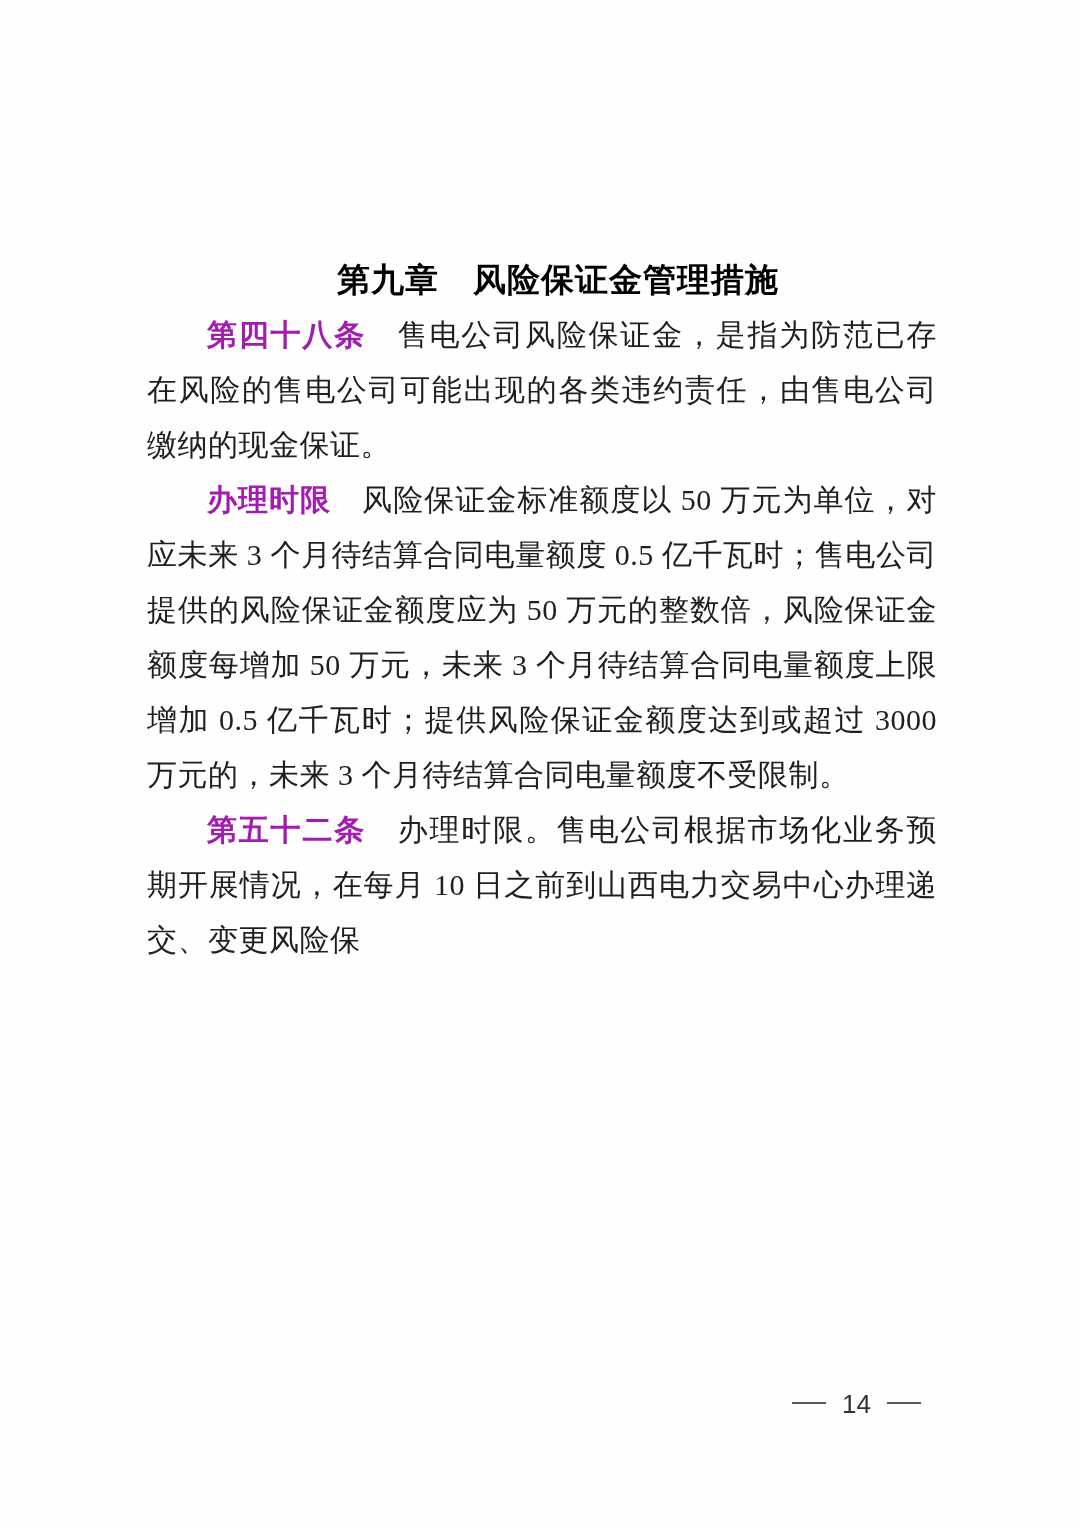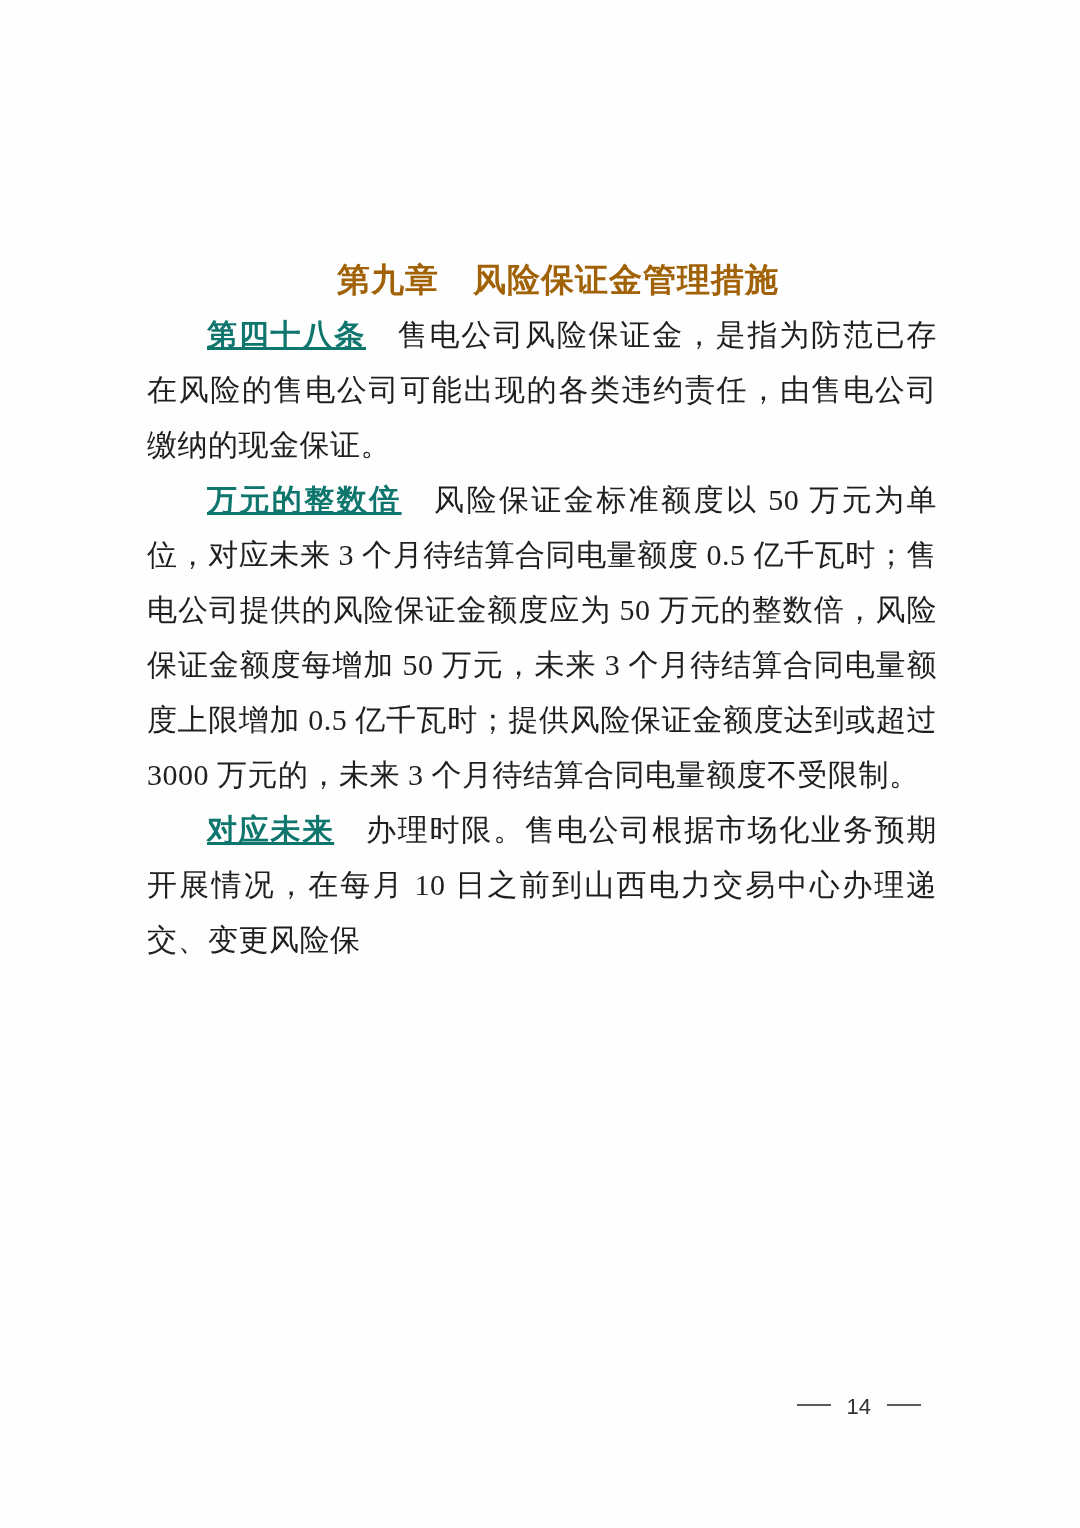--- a/index.html
+++ b/index.html
@@ -19,47 +19,46 @@
     inset: 0;
     background: #fefefe;
   }
   .heading {
     margin-top: 252px;
     text-align: center;
     font-family: "Liberation Sans", "DejaVu Sans", sans-serif;
     font-weight: 700;
     font-size: 33px;
     line-height: 55px;
-    color: #a16207;
+    color: #000000;
     letter-spacing: 1px;
     padding-left: 36px;
   }
   .content {
     margin: 0 143px 0 147px; 
   }
   .para {
     margin: 0;
     font-size: 30px;
     line-height: 55px;
     color: #1f1f1f;
     text-align: justify;
     text-justify: inter-ideograph;
     text-indent: 2em;
     letter-spacing: 0.5px;
   }
   .art {
     font-weight: 700;
-    color: #0f766e;
-    text-decoration: underline;
+    color: #a21caf;
   }
   .footer {
     position: absolute;
     right: 143px;
     bottom: 108px;
-    font-size: 22px;
+    font-size: 26px;
     color: #3d3d3d;
     white-space: nowrap;
   }
   .dash {
     display: inline-block;
     width: 34px;
     height: 2px;
     background: #5a5a5a;
     vertical-align: middle;
     margin: 0 16px;
@@ -76,25 +75,25 @@
 <body>
 
 <div class="page">
 
   <div class="heading">第九章　风险保证金管理措施</div>
 
   <div class="content">
 
     <p class="para"><span class="art">第四十八条</span><span>　售电公司风险保证金，是指为防范已存在风险的售电公司可能出现的各类违约责任，由售电公司缴纳的现金保证。</span></p>
 
-    <p class="para"><span class="art">万元的整数倍</span><span>　风险保证金标准额度以 50 万元为单位，对应未来 3 个月待结算合同电量额度 0.5 亿千瓦时；售电公司提供的风险保证金额度应为 50 万元的整数倍，风险保证金额度每增加 50 万元，未来 3 个月待结算合同电量额度上限增加 0.5 亿千瓦时；提供风险保证金额度达到或超过 3000 万元的，未来 3 个月待结算合同电量额度不受限制。</span></p>
+    <p class="para"><span class="art">办理时限</span><span>　风险保证金标准额度以 50 万元为单位，对应未来 3 个月待结算合同电量额度 0.5 亿千瓦时；售电公司提供的风险保证金额度应为 50 万元的整数倍，风险保证金额度每增加 50 万元，未来 3 个月待结算合同电量额度上限增加 0.5 亿千瓦时；提供风险保证金额度达到或超过 3000 万元的，未来 3 个月待结算合同电量额度不受限制。</span></p>
 
 
 
-    <p class="para"><span class="art">对应未来</span><span>　办理时限。售电公司根据市场化业务预期开展情况，在每月 10 日之前到山西电力交易中心办理递交、变更风险保</span></p>
+    <p class="para"><span class="art">第五十二条</span><span>　办理时限。售电公司根据市场化业务预期开展情况，在每月 10 日之前到山西电力交易中心办理递交、变更风险保</span></p>
 
   </div>
 
   <div class="footer">
     <span class="dash"></span><span class="page-num">14</span><span class="dash"></span>
   </div>
 
 </div>
 
 </body></html>

